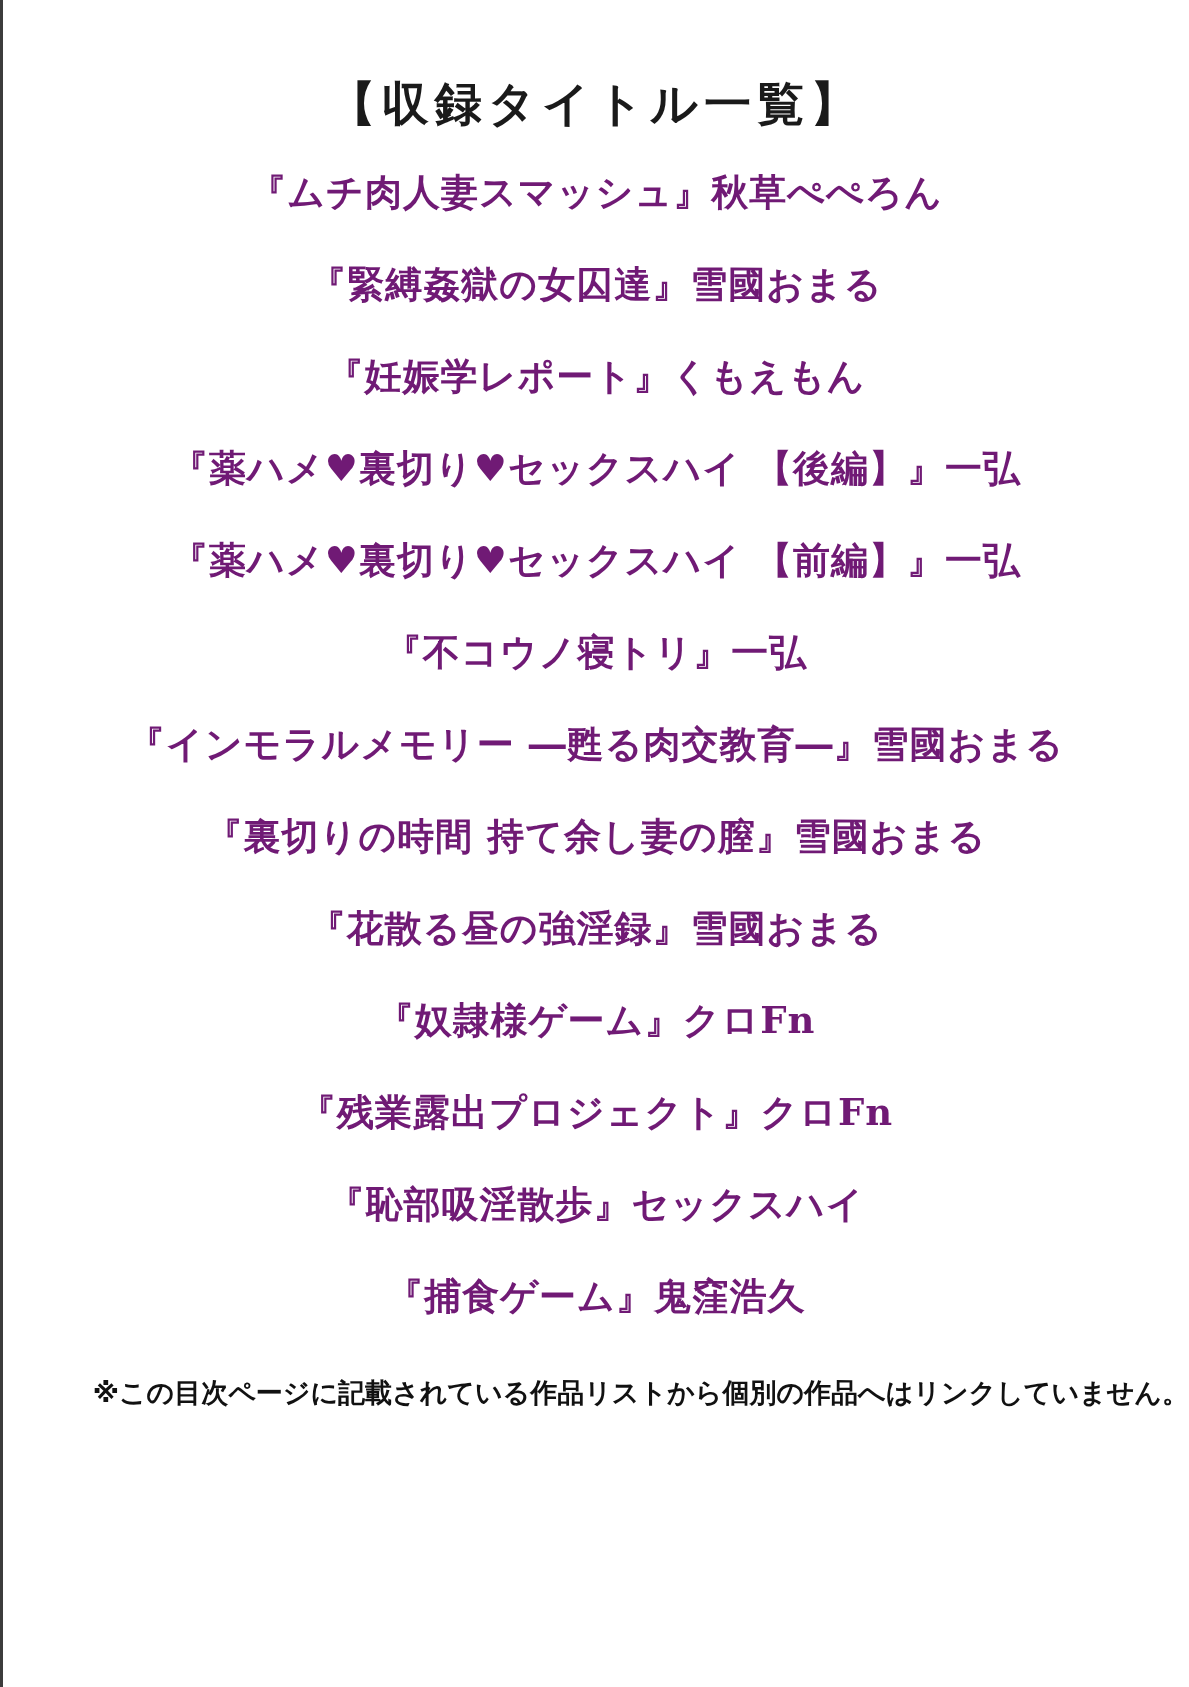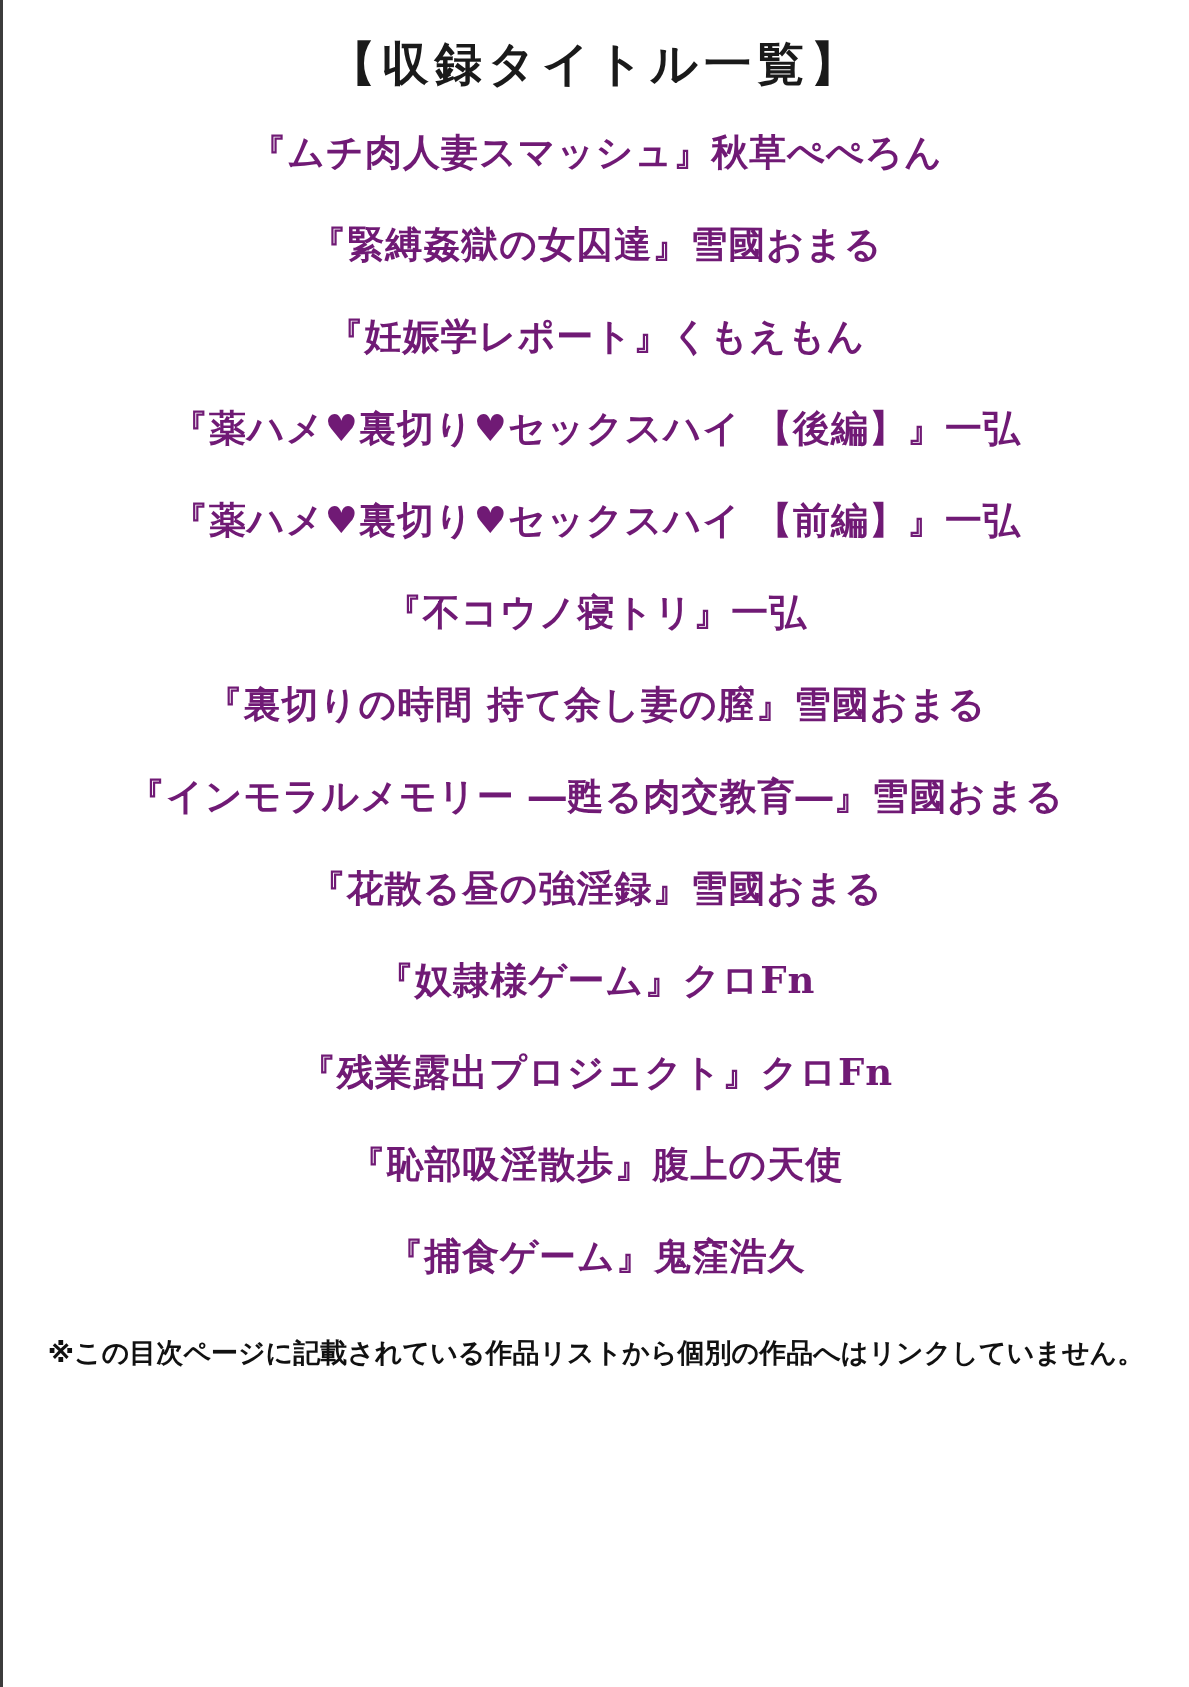--- a/index.html
+++ b/index.html
@@ -13,21 +13,21 @@
       width: 1189px;
       height: 1687px;
       background: #ffffff;
       border-left: 3px solid #3c3c3c;
       box-sizing: border-box;
       overflow: hidden;
       color: #1a1a1a;
     }
     .title {
       margin: 0;
-      padding-top: 32px;
+      padding-top: 72px;
       text-align: center;
       font-family: "DejaVu Serif", "Liberation Serif", serif;
       font-weight: bold;
       font-size: 47px;
       line-height: 64px;
       letter-spacing: 6px;
       color: #1a1a1a;
     }
     .toc-list {
       margin-top: 10px;
@@ -48,42 +48,43 @@
       text-align: center;
       font-family: "DejaVu Sans", "Liberation Sans", sans-serif;
       font-weight: bold;
       font-size: 27px;
       color: #111111;
     }
     .footer p {
       margin: 0;
       line-height: 62px;
       white-space: nowrap;
+      text-align: right;
     }
   </style>
 </head>
 <body>
 
 <div class="page">
 
   <h1 class="title">【収録タイトル一覧】</h1>
 
   <div class="toc-list">
     <div class="toc-entry">『ムチ肉人妻スマッシュ』秋草ぺぺろん</div>
     <div class="toc-entry">『緊縛姦獄の女囚達』雪國おまる</div>
     <div class="toc-entry">『妊娠学レポート』くもえもん</div>
     <div class="toc-entry">『薬ハメ♥裏切り♥セックスハイ 【後編】』一弘</div>
     <div class="toc-entry">『薬ハメ♥裏切り♥セックスハイ 【前編】』一弘</div>
     <div class="toc-entry">『不コウノ寝トリ』一弘</div>
+    <div class="toc-entry">『インモラルメモリー ―甦る肉交教育―』雪國おまる</div>
     <div class="toc-entry">『裏切りの時間 持て余し妻の膣』雪國おまる</div>
-    <div class="toc-entry">『インモラルメモリー ―甦る肉交教育―』雪國おまる</div>
     <div class="toc-entry">『花散る昼の強淫録』雪國おまる</div>
     <div class="toc-entry">『奴隷様ゲーム』クロFn</div>
     <div class="toc-entry">『残業露出プロジェクト』クロFn</div>
-    <div class="toc-entry">『恥部吸淫散歩』腹上の天使</div>
+    <div class="toc-entry">『恥部吸淫散歩』セックスハイ</div>
     <div class="toc-entry">『捕食ゲーム』鬼窪浩久</div>
   </div>
 
   <div class="footer">
     <p>※この目次ページに記載されている作品リストから個別の作品へはリンクしていません。</p>
   </div>
 
 </div>
 
 </body></html>

